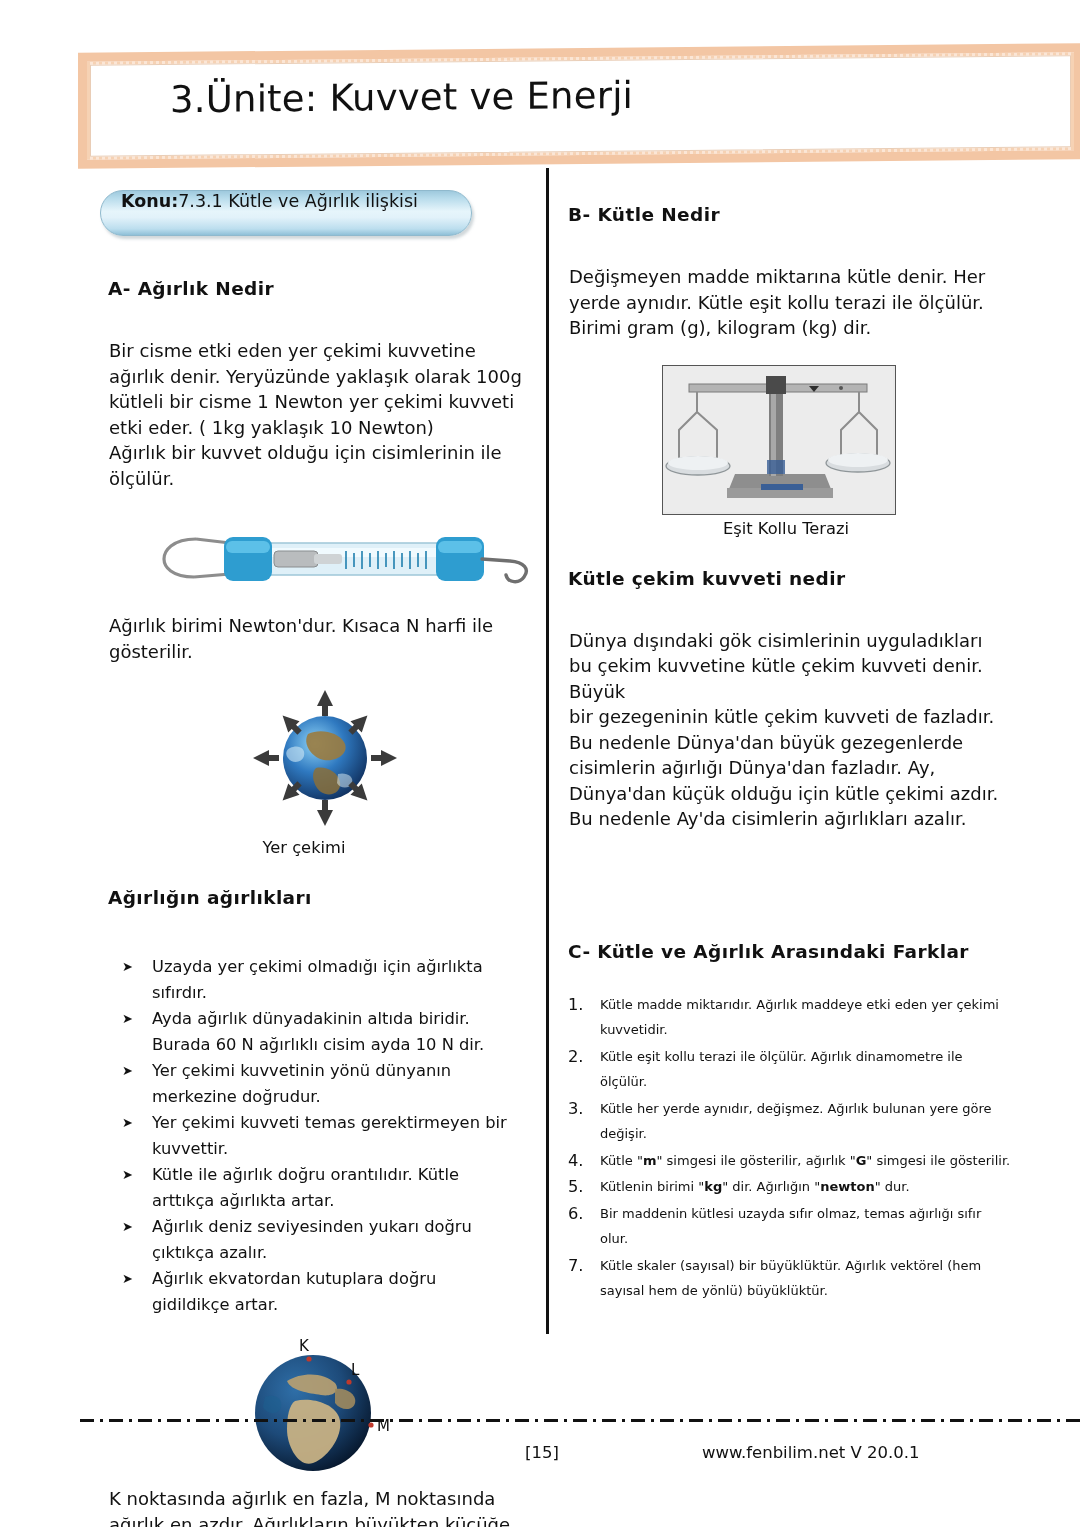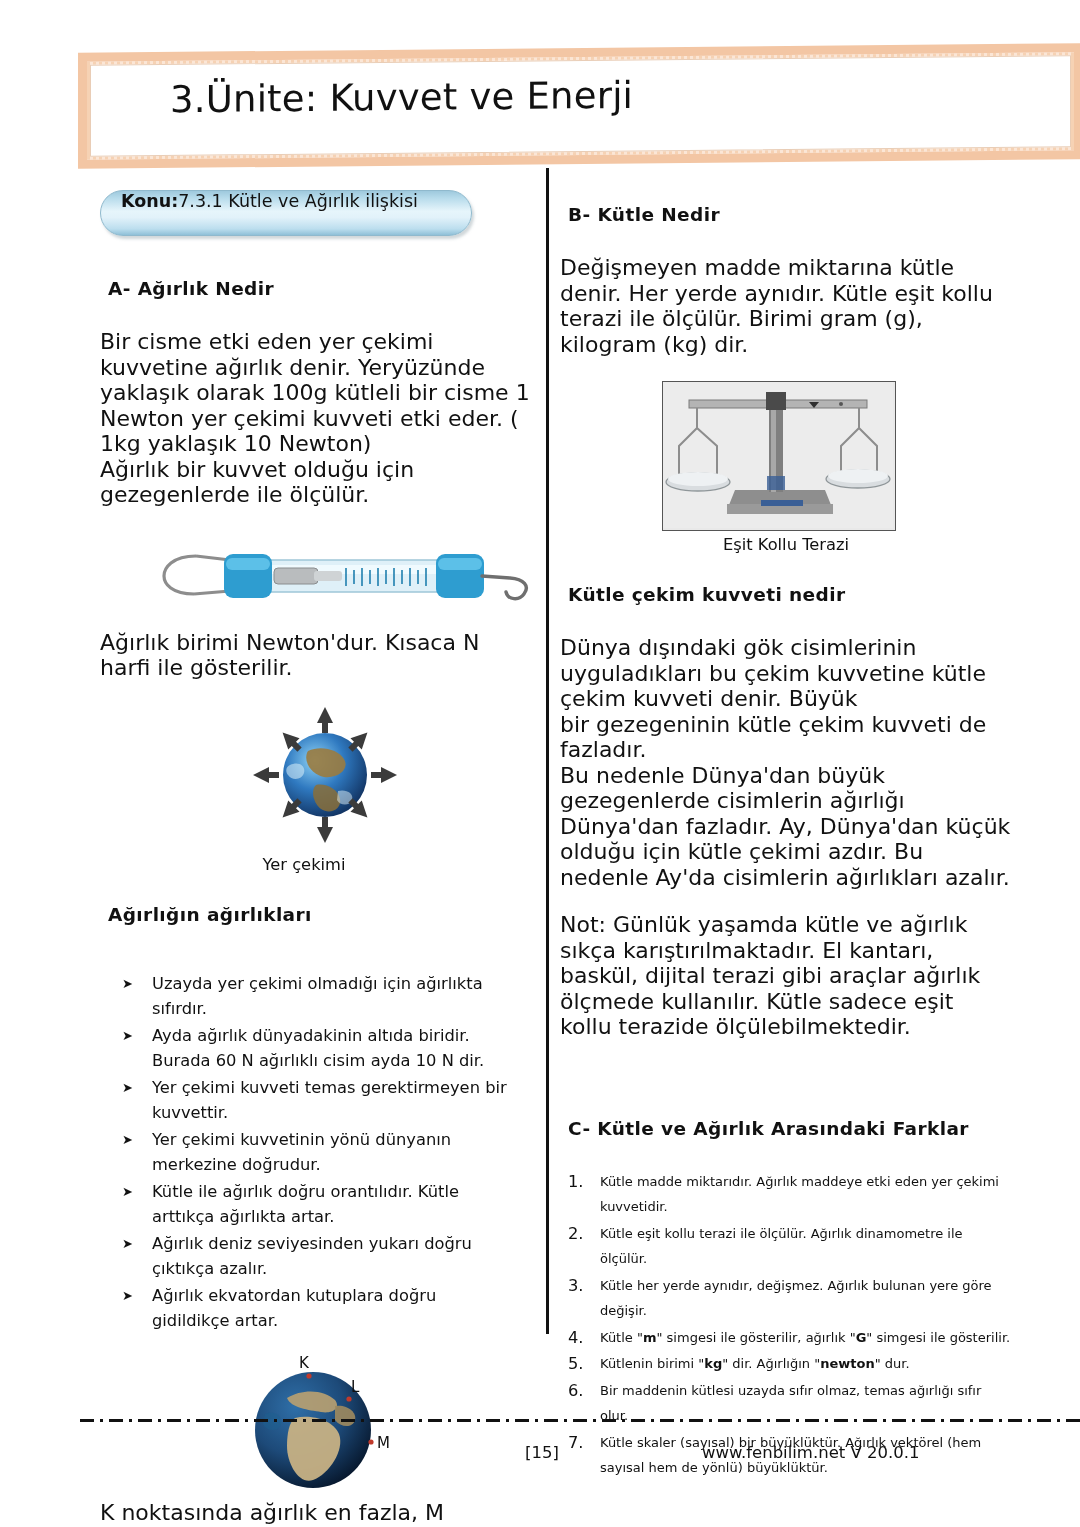--- a/index.html
+++ b/index.html
@@ -96,22 +96,22 @@
   h3.sec {
     font-size: 18.5px;
     font-weight: bold;
     margin: 8px;
     letter-spacing: 0.4px;
   }
   .gap-lg { height: 34px; }
   .gap-md { height: 22px; }
 
   p.body {
-    margin: 0;
-    font-size: 22px;
+    margin: 9px;
+    font-size: 18px;
     line-height: 25.5px;
   }
   p.body b { font-weight: normal; }
 
   .cap {
     text-align: center;
     font-size: 16.3px;
   }
 
   
@@ -229,21 +229,21 @@
     <span style="font-weight:bold">Konu:</span>
       <span> 7.3.1 Kütle ve Ağırlık ilişkisi</span>
   </div>
 
   <div class="gap-lg"></div>
 
   <h3 class="sec">A-  Ağırlık Nedir</h3>
 
   <div class="gap-md"></div>
 
-  <p class="body"><span>Bir cisme etki eden yer çekimi kuvvetine </span><b>ağırlık</b><span> denir. Yeryüzünde yaklaşık olarak 100g kütleli bir cisme 1 Newton yer çekimi kuvveti etki eder.  ( 1kg yaklaşık 10 Newton)</span><br><span>Ağırlık bir kuvvet olduğu için </span><b>gezegenlerde</b><span> ile ölçülür.</span></p>
+  <p class="body"><span>Bir cisme etki eden yer çekimi kuvvetine </span><b>ağırlık</b><span> denir. Yeryüzünde yaklaşık olarak 100g kütleli bir cisme 1 Newton yer çekimi kuvveti etki eder.  ( 1kg yaklaşık 10 Newton)</span><br><span>Ağırlık bir kuvvet olduğu için </span><b>cisimlerinin</b><span> ile ölçülür.</span></p>
 
   <div class="fig-dyn">
     <svg width="400" height="86" viewBox="0 0 400 86">
 
       <path d="M58 22 C34 22 26 34 26 42 C26 50 34 60 56 60" stroke="#8d8d8d" stroke-width="3.2" fill="none"></path>
       <path d="M58 22 L92 26 M56 60 L92 57" stroke="#8d8d8d" stroke-width="3.2" fill="none"></path>
 
       <rect x="120" y="26" width="200" height="32" rx="6" fill="#dff0f8" stroke="#9fc6d8" stroke-width="1.4"></rect>
       <rect x="120" y="31" width="200" height="9" fill="#f3fbff" opacity="0.85"></rect>
 
@@ -310,22 +310,22 @@
 
   <div class="gap-md"></div>
 
   <h3 class="sec">Ağırlığın ağırlıkları</h3>
 
   <div class="gap-md"></div>
 
   <ul class="arrows">
     <li>Uzayda yer çekimi olmadığı için ağırlıkta sıfırdır.</li>
     <li>Ayda ağırlık dünyadakinin altıda biridir. Burada 60 N ağırlıklı cisim ayda 10 N dir.</li>
+    <li>Yer çekimi kuvvetinin yönü dünyanın merkezine doğrudur.</li>
     <li>Yer çekimi kuvveti temas gerektirmeyen bir kuvvettir.</li>
-    <li>Yer çekimi kuvvetinin yönü dünyanın merkezine doğrudur.</li>
     <li>Kütle ile ağırlık doğru orantılıdır. Kütle arttıkça ağırlıkta artar.</li>
     <li>Ağırlık deniz seviyesinden yukarı doğru çıktıkça azalır.</li>
     <li>Ağırlık ekvatordan kutuplara doğru gidildikçe artar.</li>
   </ul>
 
   <div class="fig-globe">
     <svg width="215" height="140" viewBox="0 0 215 140">
       <defs>
         <radialGradient id="globeB" cx="35%" cy="30%" r="75%">
           <stop offset="0%" stop-color="#2f6fa8"></stop>
@@ -392,21 +392,20 @@
   <div class="gap-md"></div>
 
   <h3 class="sec">Kütle çekim kuvveti nedir</h3>
 
   <div class="gap-md"></div>
 
   <p class="body"><span>Dünya dışındaki gök cisimlerinin uyguladıkları bu çekim kuvvetine </span><b>kütle çekim kuvveti</b><span> denir. Büyük</span><br><span>bir gezegeninin kütle çekim kuvveti de fazladır.</span><br><span>Bu nedenle Dünya'dan büyük gezegenlerde cisimlerin ağırlığı Dünya'dan fazladır. Ay, Dünya'dan küçük olduğu için kütle çekimi azdır. Bu nedenle Ay'da cisimlerin ağırlıkları azalır.</span></p>
 
   <div class="gap-md"></div>
 
-  <p class="body"><b>Not:</b><span> Günlük yaşamda kütle ve ağırlık sıkça karıştırılmaktadır. El kantarı, baskül, dijital terazi gibi araçlar ağırlık ölçmede kullanılır. Kütle sadece eşit kollu terazide ölçülebilmektedir.</span></p>
 
   <div style="height:70px"></div>
 
   <h3 class="sec">C-  Kütle ve Ağırlık Arasındaki Farklar</h3>
 
   <div class="gap-md"></div>
 
   <ol class="nums">
     <li><span>Kütle madde miktarıdır. Ağırlık maddeye etki eden yer çekimi kuvvetidir.</span><b></b><span></span><b></b><span></span></li>
     <li><span>Kütle eşit kollu terazi ile ölçülür. Ağırlık dinamometre ile ölçülür.</span><b></b><span></span><b></b><span></span></li>

